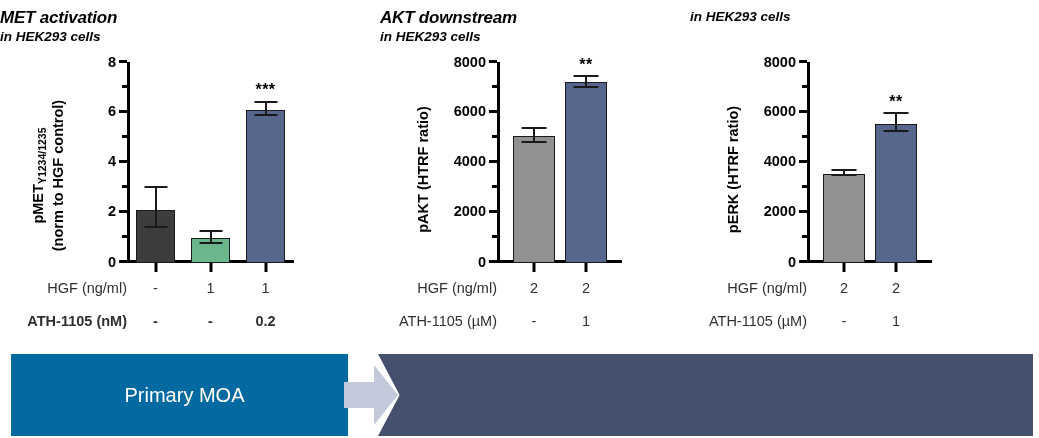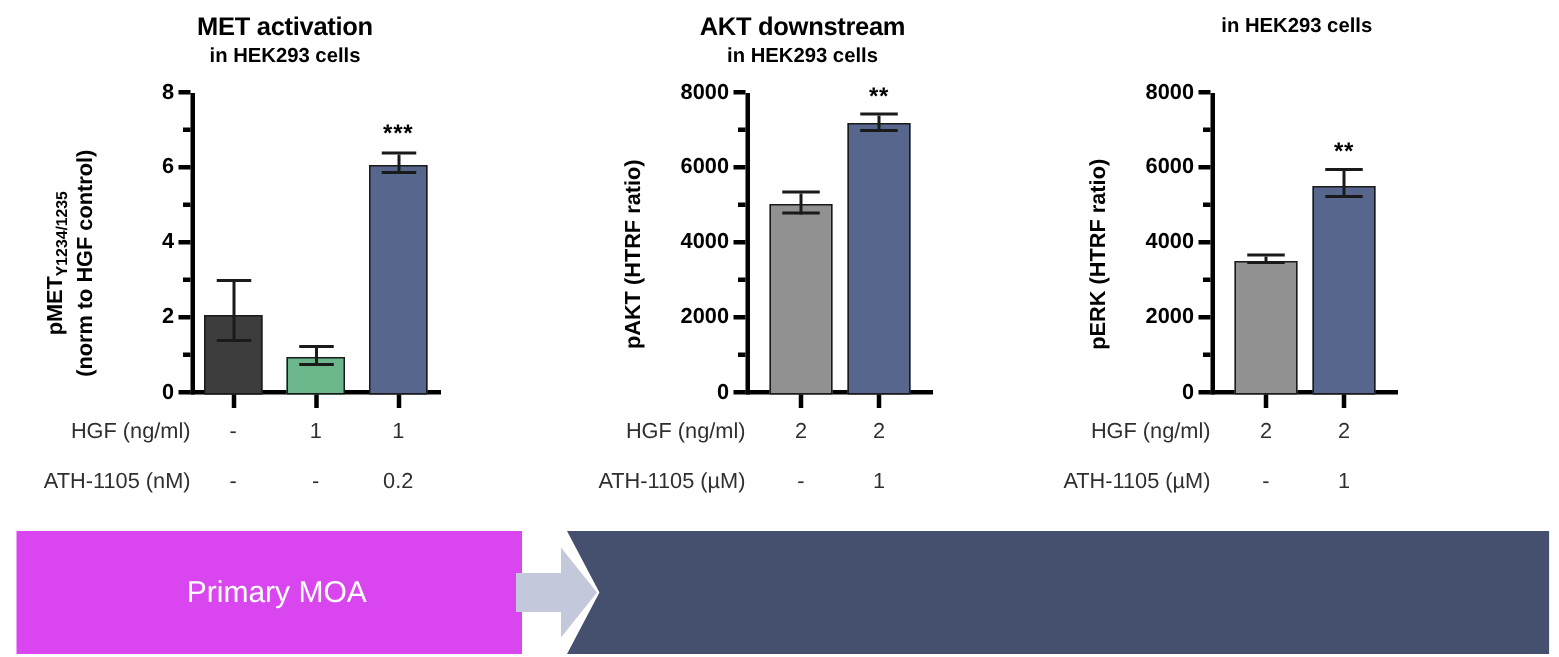--- a/index.html
+++ b/index.html
@@ -26,21 +26,21 @@
     height: 345px;
   }
   .panel-met { left: 0;   width: 380px; }
   .panel-akt { left: 380px; width: 310px; }
   .panel-erk { left: 690px; width: 349px; }
 
   .title-block {
     position: absolute;
     left: 0;
     width: 100%;
-    text-align: center;
+    font-style: italic;
   }
   .title-main {
     font-size: 17px;
     font-weight: bold;
     color: #000000;
     line-height: 20px;
     letter-spacing: -0.2px;
   }
   .title-sub {
     font-size: 13.5px;
@@ -179,21 +179,21 @@
     justify-content: center;
     text-align: center;
     color: #ffffff;
     box-sizing: border-box;
   }
   .banner-left {
     left: 11px;
     top: 354px;
     width: 337px;
     height: 82px;
-    background: #d946ef;
+    background: #0369a1;
     font-size: 20px;
     line-height: 26px;
     padding-left: 10px;
   }
   .banner-right {
     left: 378px;
     top: 354px;
     width: 655px;
     height: 82px;
     background: #44506e;
@@ -265,21 +265,21 @@
       <div class="xtick" style="left:83.5px;"></div>
       <div class="xtick" style="left:138.5px;"></div>
     </div>
 
     <div class="cond-row" style="left:127px; top:277px; width:167px;">
       <div class="cond-name">HGF  (ng/ml)</div>
       <div class="cond-val" style="left:28.5px;">-</div>
       <div class="cond-val" style="left:83.5px;">1</div>
       <div class="cond-val" style="left:138.5px;">1</div>
     </div>
-    <div class="cond-row" style="left:127px; top:310px; width:167px;">
+    <div class="cond-row" style="left:127px; top:310px; width:167px;font-weight:bold;">
       <div class="cond-name">ATH-1105  (nM)</div>
       <div class="cond-val" style="left:28.5px;">-</div>
       <div class="cond-val" style="left:83.5px;">-</div>
       <div class="cond-val" style="left:138.5px;">0.2</div>
     </div>
   </div>
 
   <div class="panel panel-akt">
     <div class="title-block" style="top:8px;">
       <div class="title-main">AKT downstream</div>

